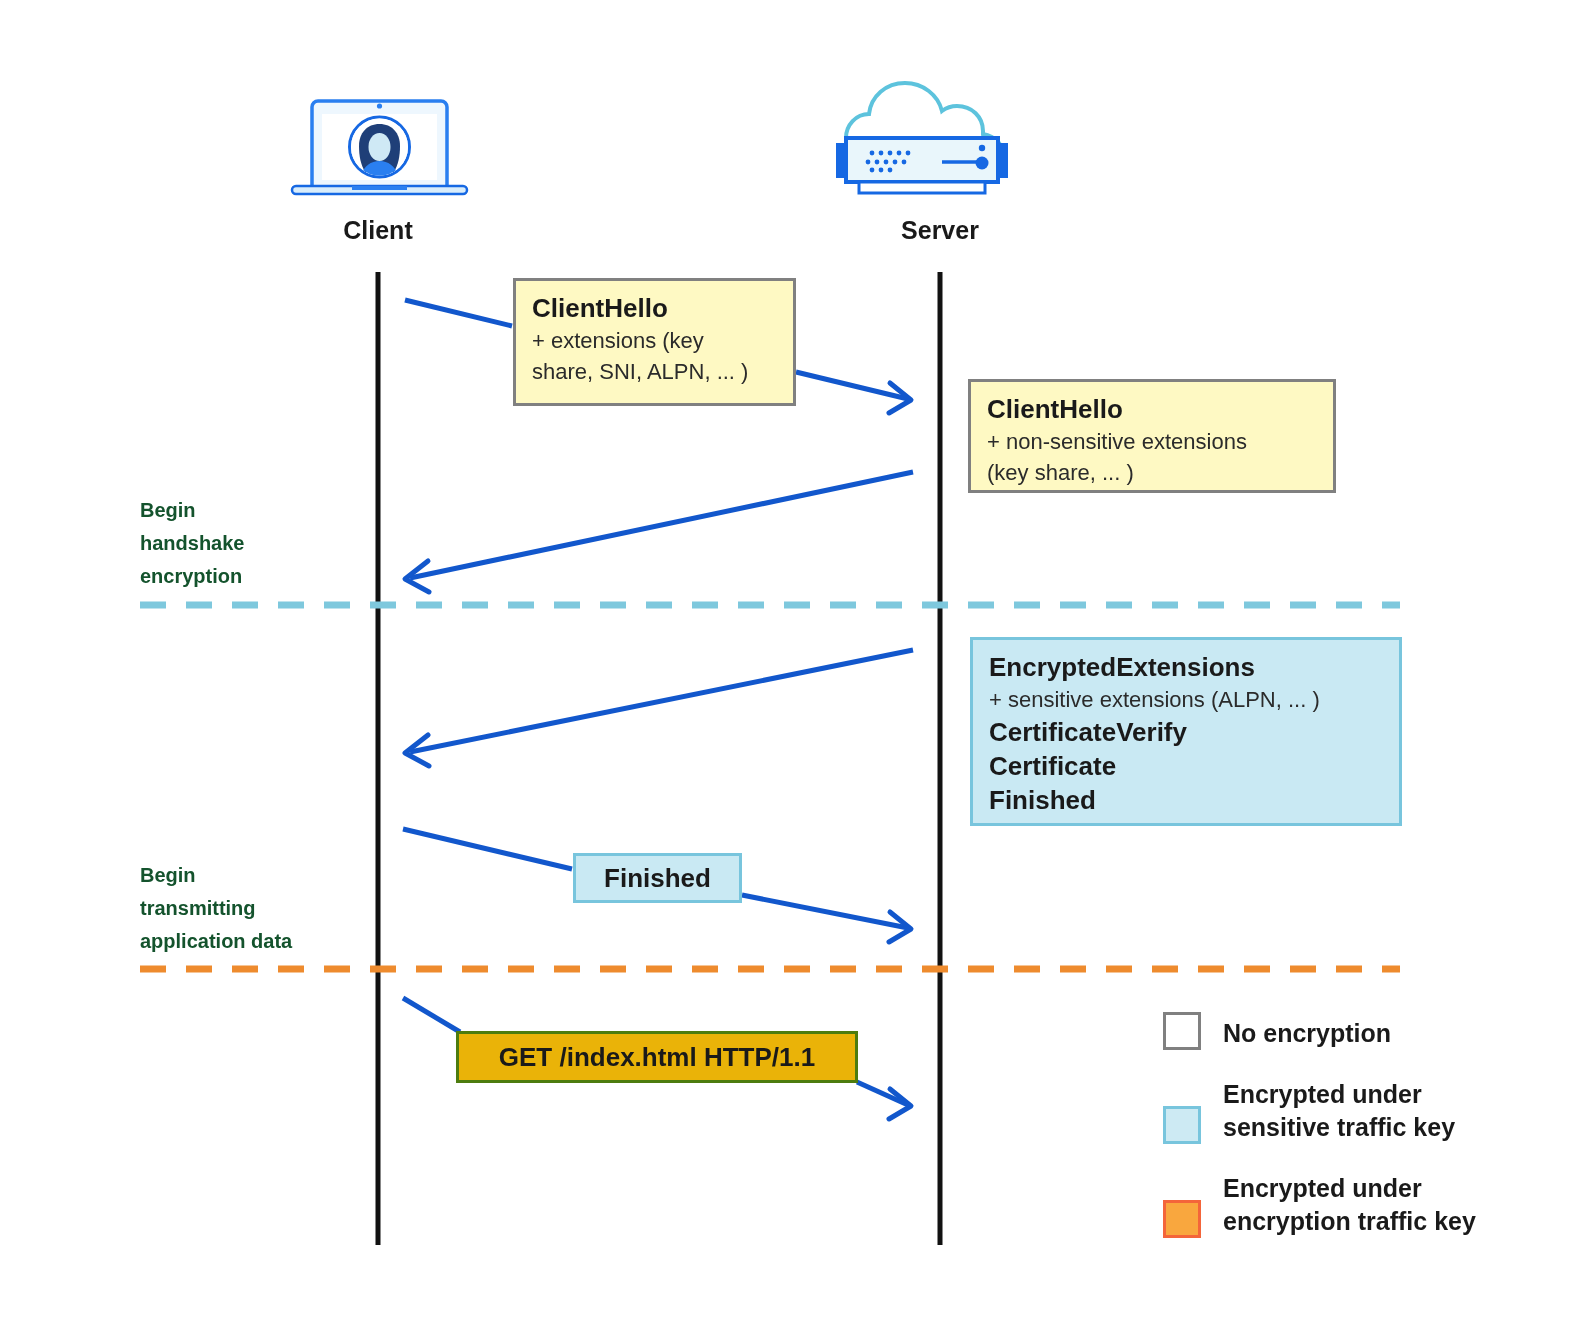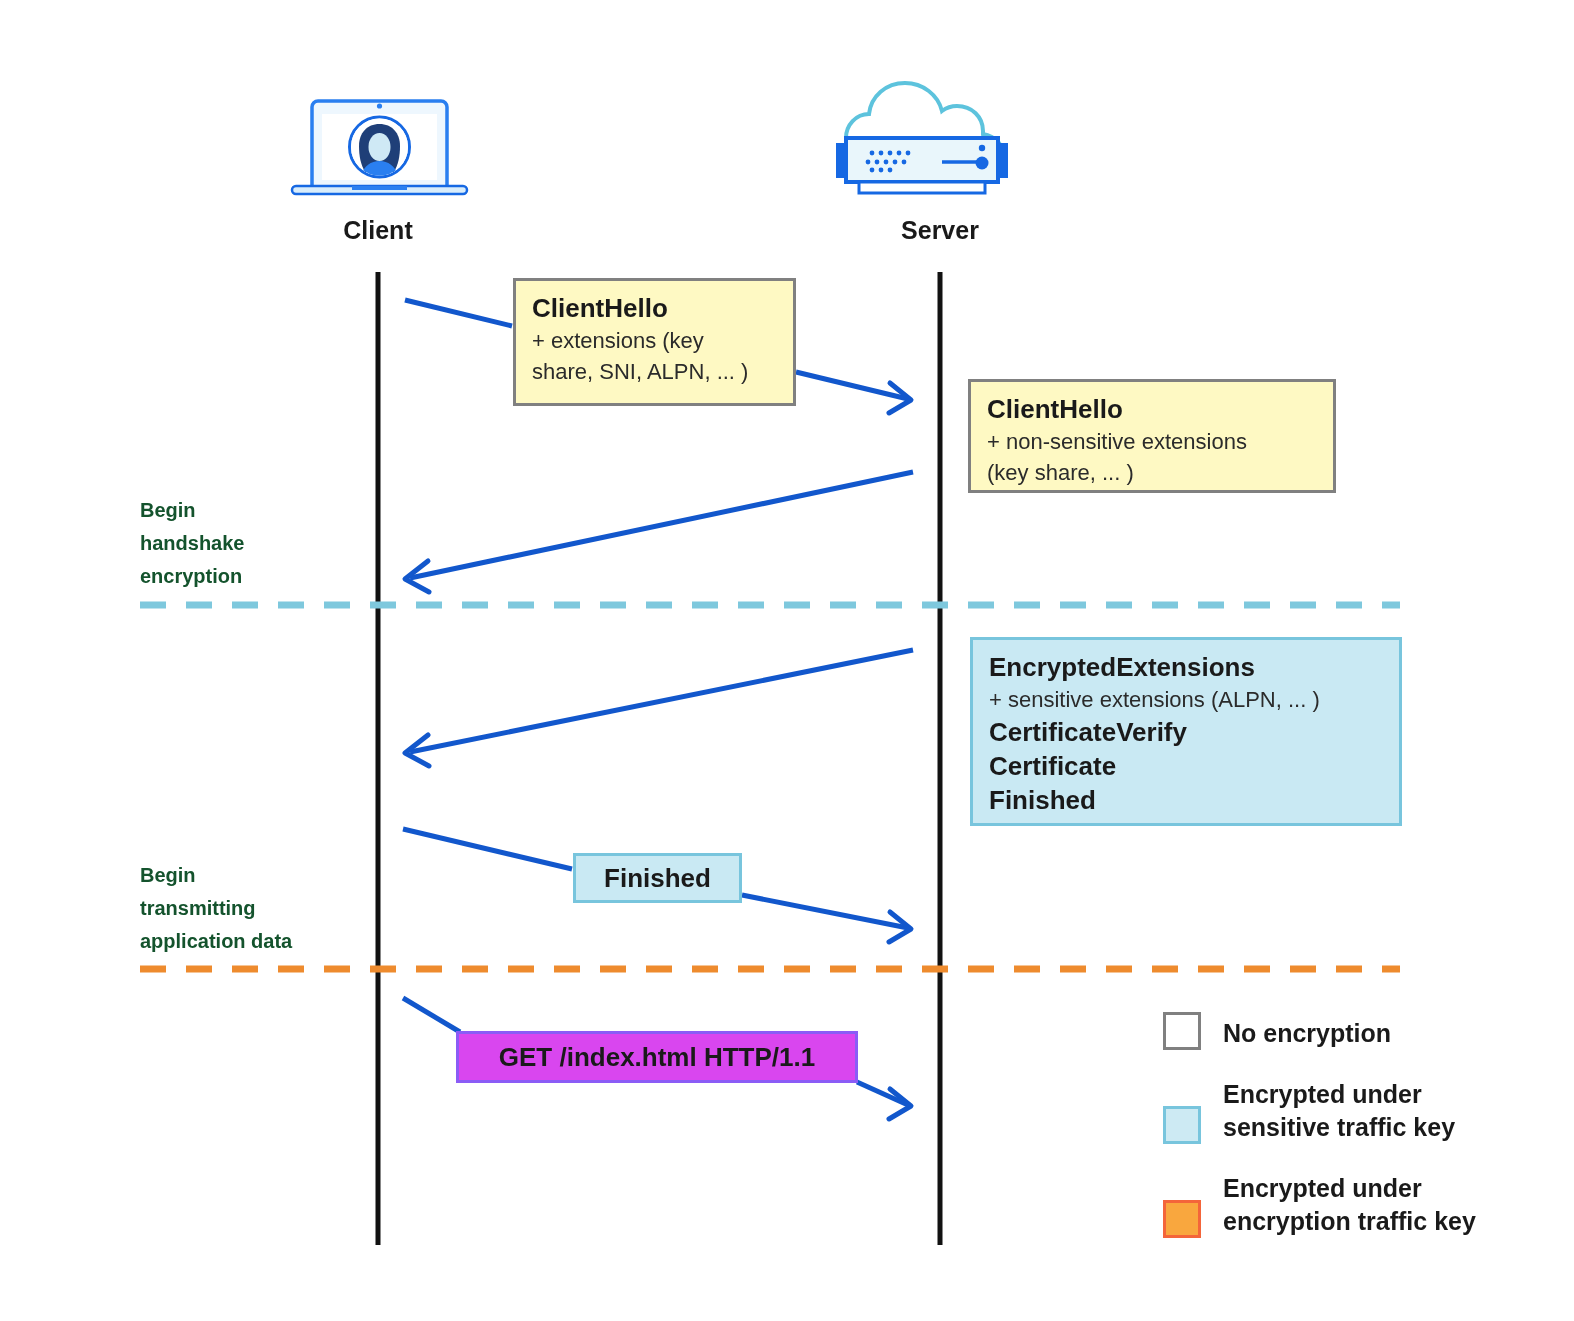--- a/index.html
+++ b/index.html
@@ -62,22 +62,22 @@
   }
   .box-plain {
     background: #fef9c3;
     border: 3px solid #808080;
   }
   .box-hs {
     background: #c9e9f3;
     border: 3px solid #78c5dd;
   }
   .box-app {
-    background: #d946ef;
-    border: 3px solid #8b5cf6;
+    background: #eab308;
+    border: 3px solid #4d7c0f;
   }
   .box-centered {
     display: flex;
     align-items: center;
     justify-content: center;
     padding: 0;
   }
   .box-centered .ttl {
     font-size: 26px;
   }

